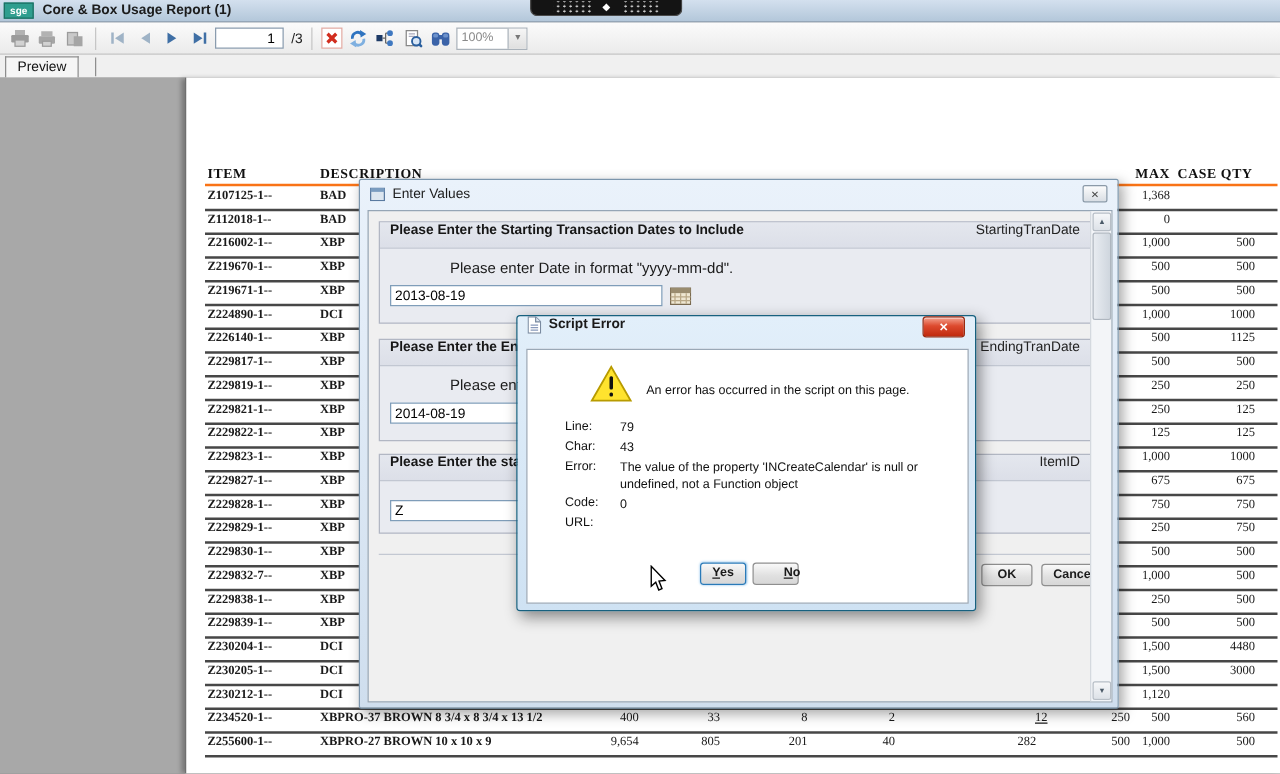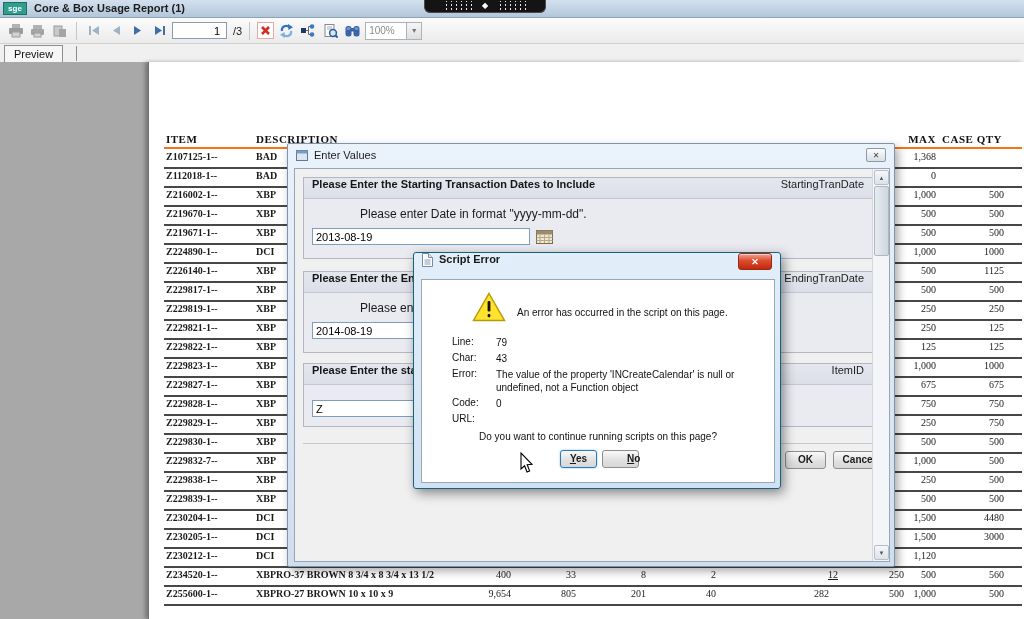--- a/index.html
+++ b/index.html
@@ -497,21 +497,20 @@
             <span class="se-fvalue">The value of the property 'INCreateCalendar' is null or undefined, not a Function object</span>
           </div>
           <div class="se-frow">
             <span class="se-flabel">Code:</span>
             <span class="se-fvalue">0</span>
           </div>
           <div class="se-frow">
             <span class="se-flabel">URL:</span>
           </div>
         </div>
-      <div class="se-question">Do you want to continue running scripts on this page?</div>
       <div class="btn ak se-yes">Yes</div>
       <div class="btn ak se-no">No</div>
     </div>
   </div>
 
   <div class="cursor">
     <svg width="15" height="22">
         <path d="M2 1 L2 17 L5.6 13.8 L8 20 L10.6 18.9 L8.2 12.8 L13 12.4 Z" fill="#fff" stroke="#000" stroke-width="1.1"></path>
       </svg>
   </div>

